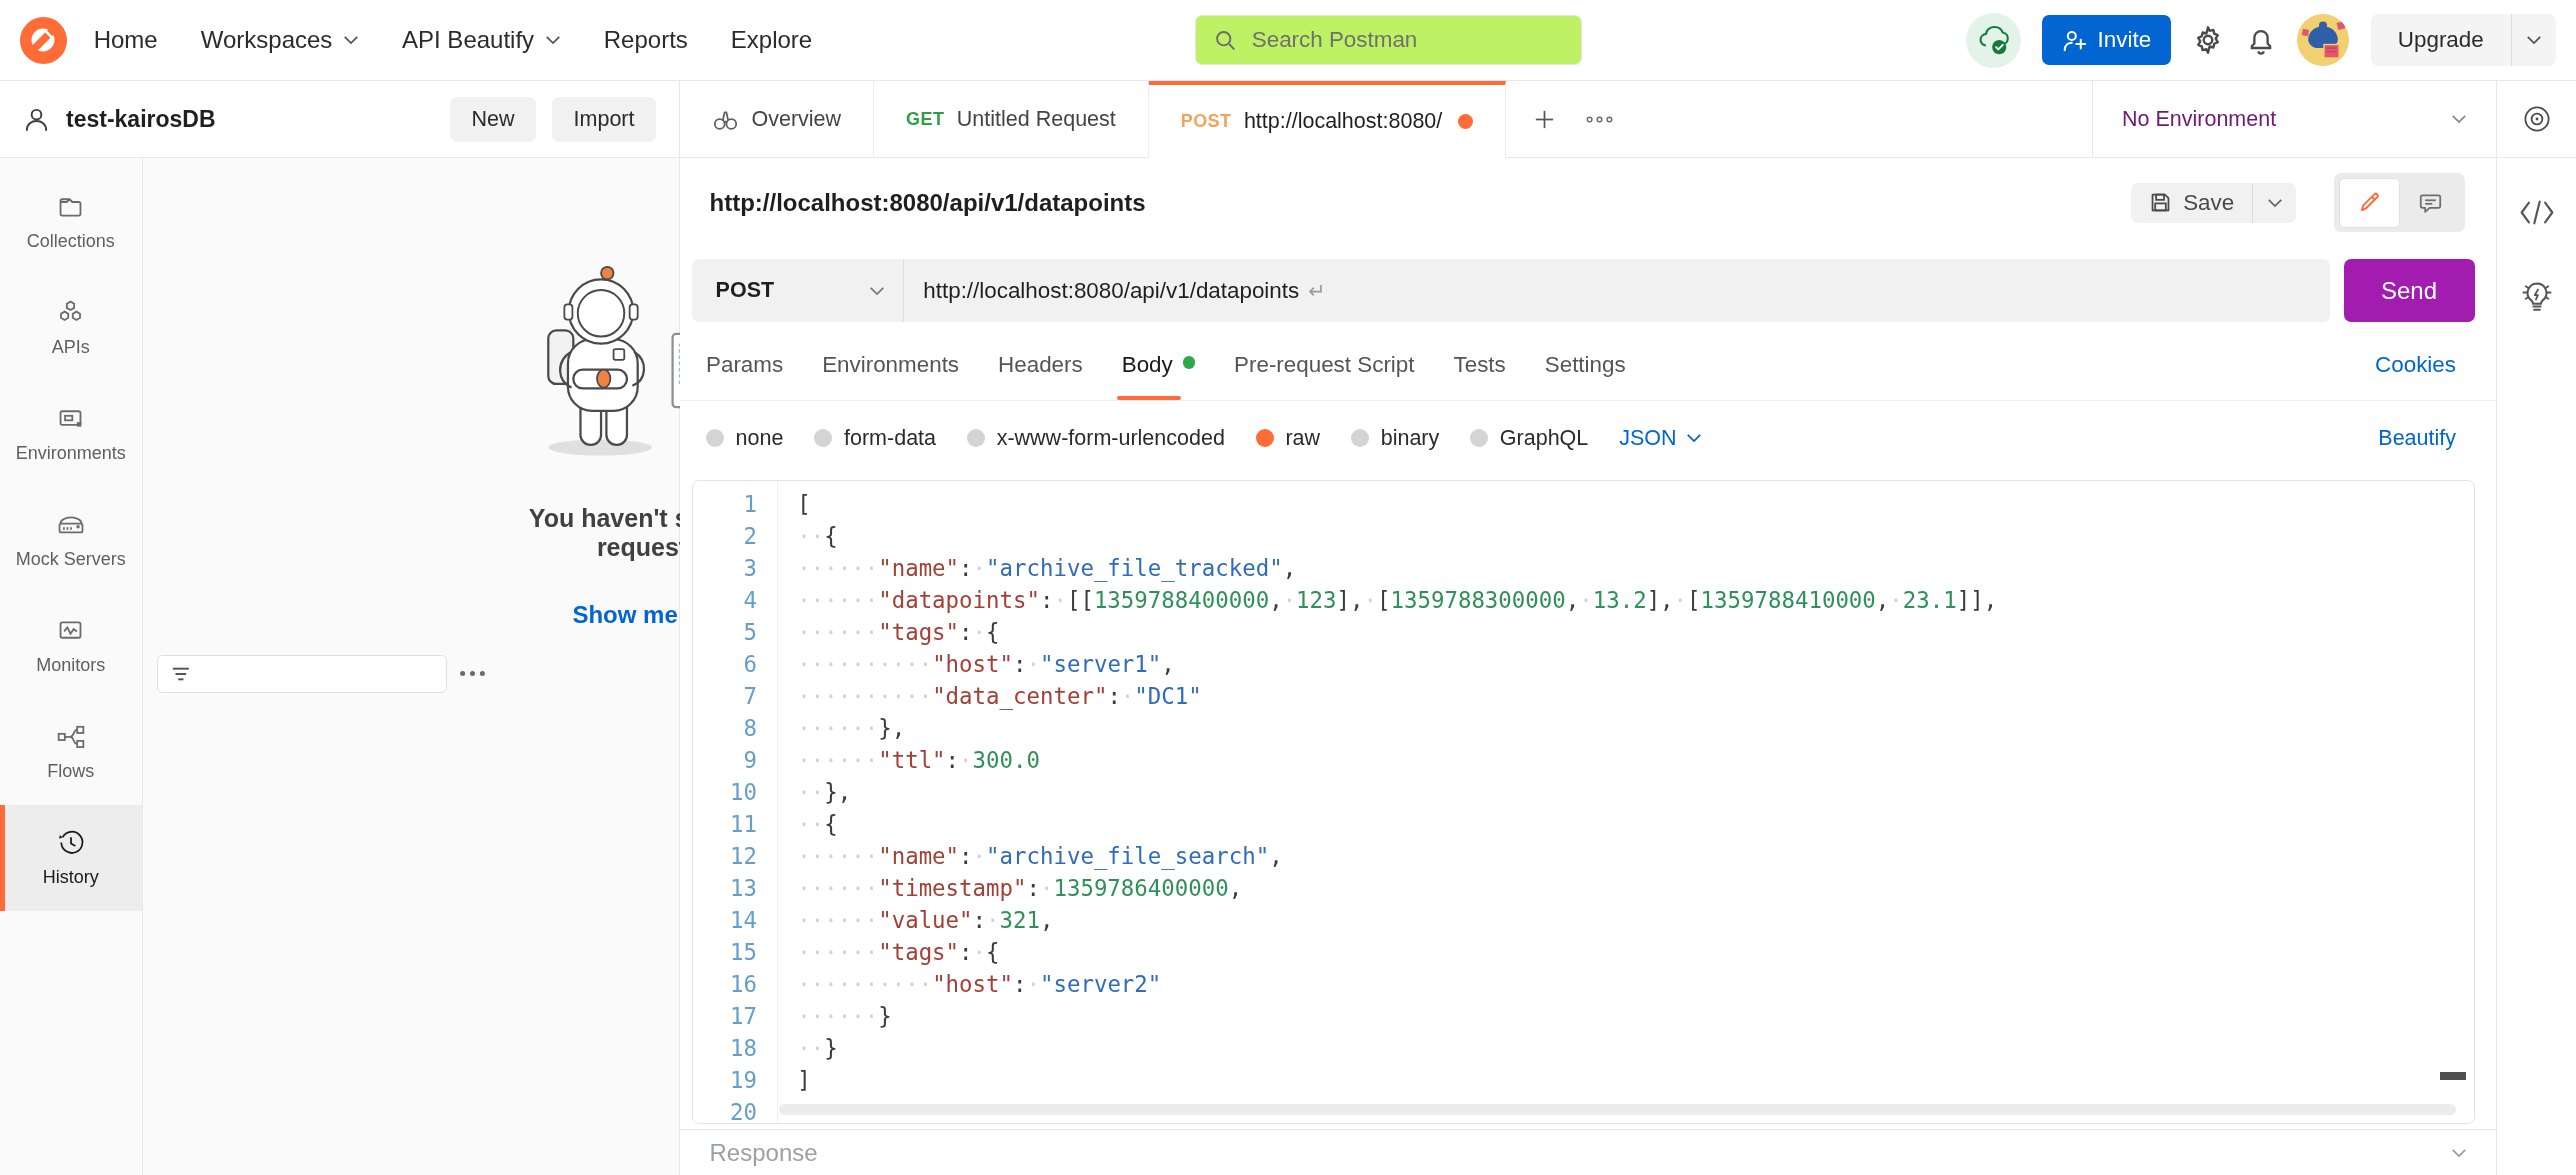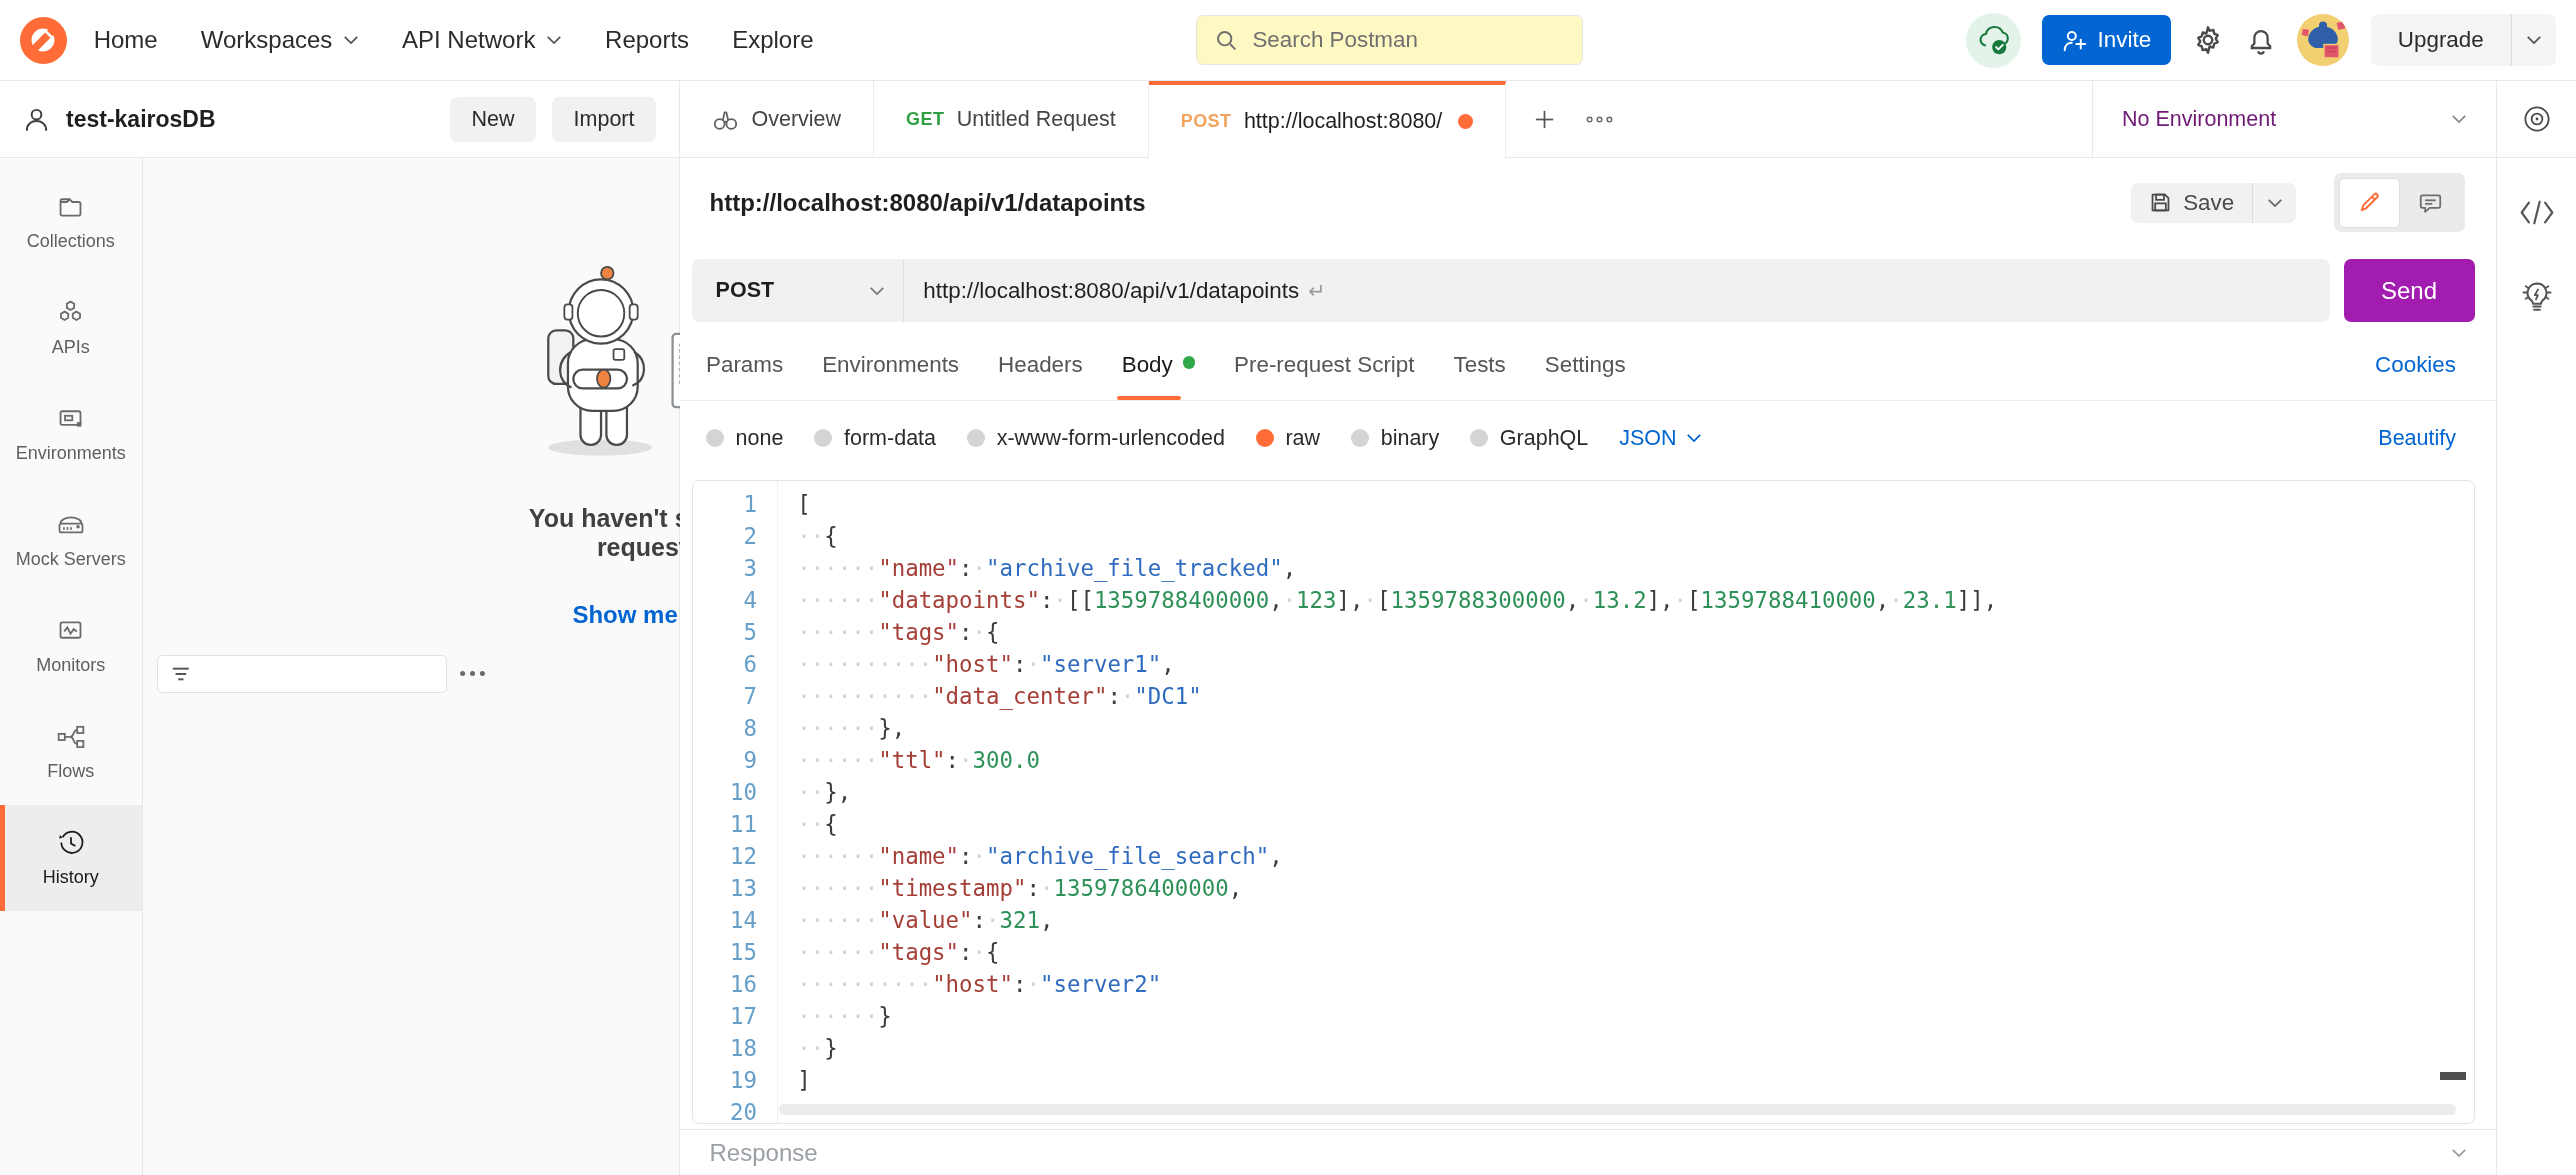--- a/index.html
+++ b/index.html
@@ -13,21 +13,21 @@
   .app { width: 2576px; height: 1176px; display: flex; flex-direction: column; }
 
   
   .topnav { height: 81px; flex: 0 0 81px; display: flex; align-items: center;
     padding: 0 19.7px; border-bottom: 0.9px solid #e8e8e8; background: #fff; }
   .logo { width: 47px; height: 47px; border-radius: 50%; background: #ff6c37;
     display: grid; place-items: center; cursor: pointer; flex: 0 0 auto; }
   .nav-items { display: flex; gap: 43px; margin-left: 27px; font-size: 24px; color: #2b2b2b; }
   .nav-item { display: flex; align-items: center; gap: 10.7px; cursor: pointer; white-space: nowrap; }
   .chev { width: 16px; height: 9.8px; }
-  .search { width: 387px; height: 50px; background: #fef9c3; border: 0.9px solid #e4e4e4;
+  .search { width: 387px; height: 50px; background: #bef264; border: 0.9px solid #e4e4e4;
     border-radius: 7.2px; display: flex; align-items: center; gap: 14.3px; padding: 0 18px;
     margin: 0 auto; color: #707070; font-size: 22.4px; cursor: text; }
   .top-right { display: flex; align-items: center; gap: 21.5px; }
   .cloud-badge { width: 55px; height: 55px; border-radius: 50%; background: #e4f3e9;
     display: grid; place-items: center; cursor: pointer; }
   .invite-btn { height: 50px; padding: 0 19.7px; background: #0265d2; color: #fff;
     border: none; border-radius: 7.2px; display: flex; align-items: center; gap: 10.7px;
     font-size: 22.4px; font-family: inherit; cursor: pointer; }
   .icon-btn { background: none; border: none; cursor: pointer; display: grid; place-items: center; }
   .avatar { width: 52px; height: 52px; border-radius: 50%; overflow: hidden; cursor: pointer; }
@@ -183,21 +183,21 @@
       <div class="nav-item">
           <span>Home</span>
         </div>
       <div class="nav-item">
         <span>Workspaces</span>
         <svg class="chev" viewBox="0 0 18 11">
             <path d="M2 2 L9 9 L16 2" fill="none" stroke="#555" stroke-width="2"></path>
           </svg>
       </div>
       <div class="nav-item">
-        <span>API Network</span>
+        <span>API Beautify</span>
         <svg class="chev" viewBox="0 0 18 11">
             <path d="M2 2 L9 9 L16 2" fill="none" stroke="#555" stroke-width="2"></path>
           </svg>
       </div>
       <div class="nav-item">
           <span>Reports</span>
         </div>
       <div class="nav-item">
           <span>Explore</span>
         </div>

